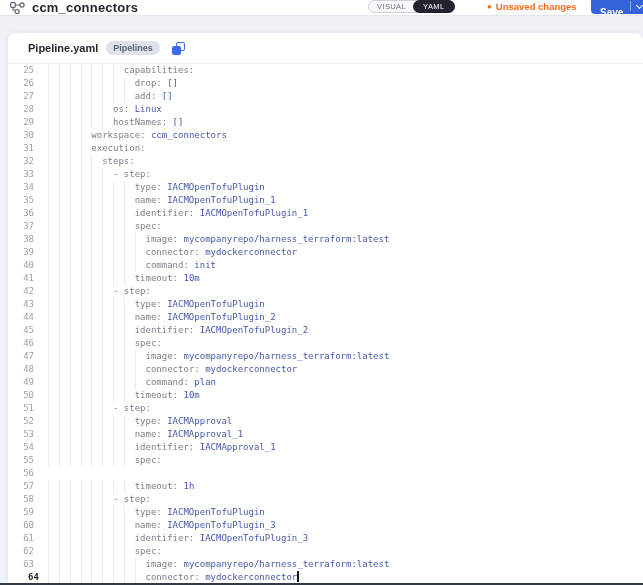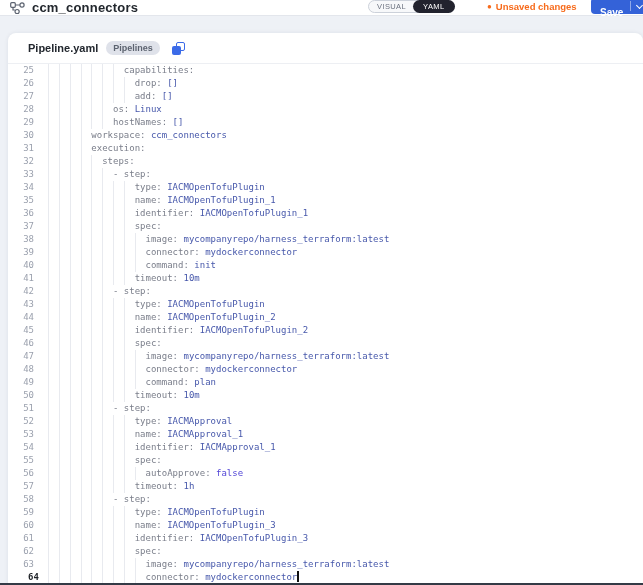--- a/index.html
+++ b/index.html
@@ -256,21 +256,20 @@
         <div class="line">
           <span class="ln">54</span>
           <span class="code"><span class="guides" style="width: 16ch;"></span><span class="k">identifier:</span><span class="v"> IACMApproval_1</span></span>
         </div>
         <div class="line">
           <span class="ln">55</span>
           <span class="code"><span class="guides" style="width: 16ch;"></span><span class="k">spec:</span></span>
         </div>
         <div class="line">
           <span class="ln">56</span>
-          <span class="code"><span class="guides" style="width: 18ch;"></span><span class="k">autoApprove:</span><span class="vb"> false</span></span>
         </div>
         <div class="line">
           <span class="ln">57</span>
           <span class="code"><span class="guides" style="width: 16ch;"></span><span class="k">timeout:</span><span class="v"> 1h</span></span>
         </div>
         <div class="line">
           <span class="ln">58</span>
           <span class="code"><span class="guides" style="width: 12ch;"></span><span class="k">- </span><span class="k">step:</span></span>
         </div>
         <div class="line">

